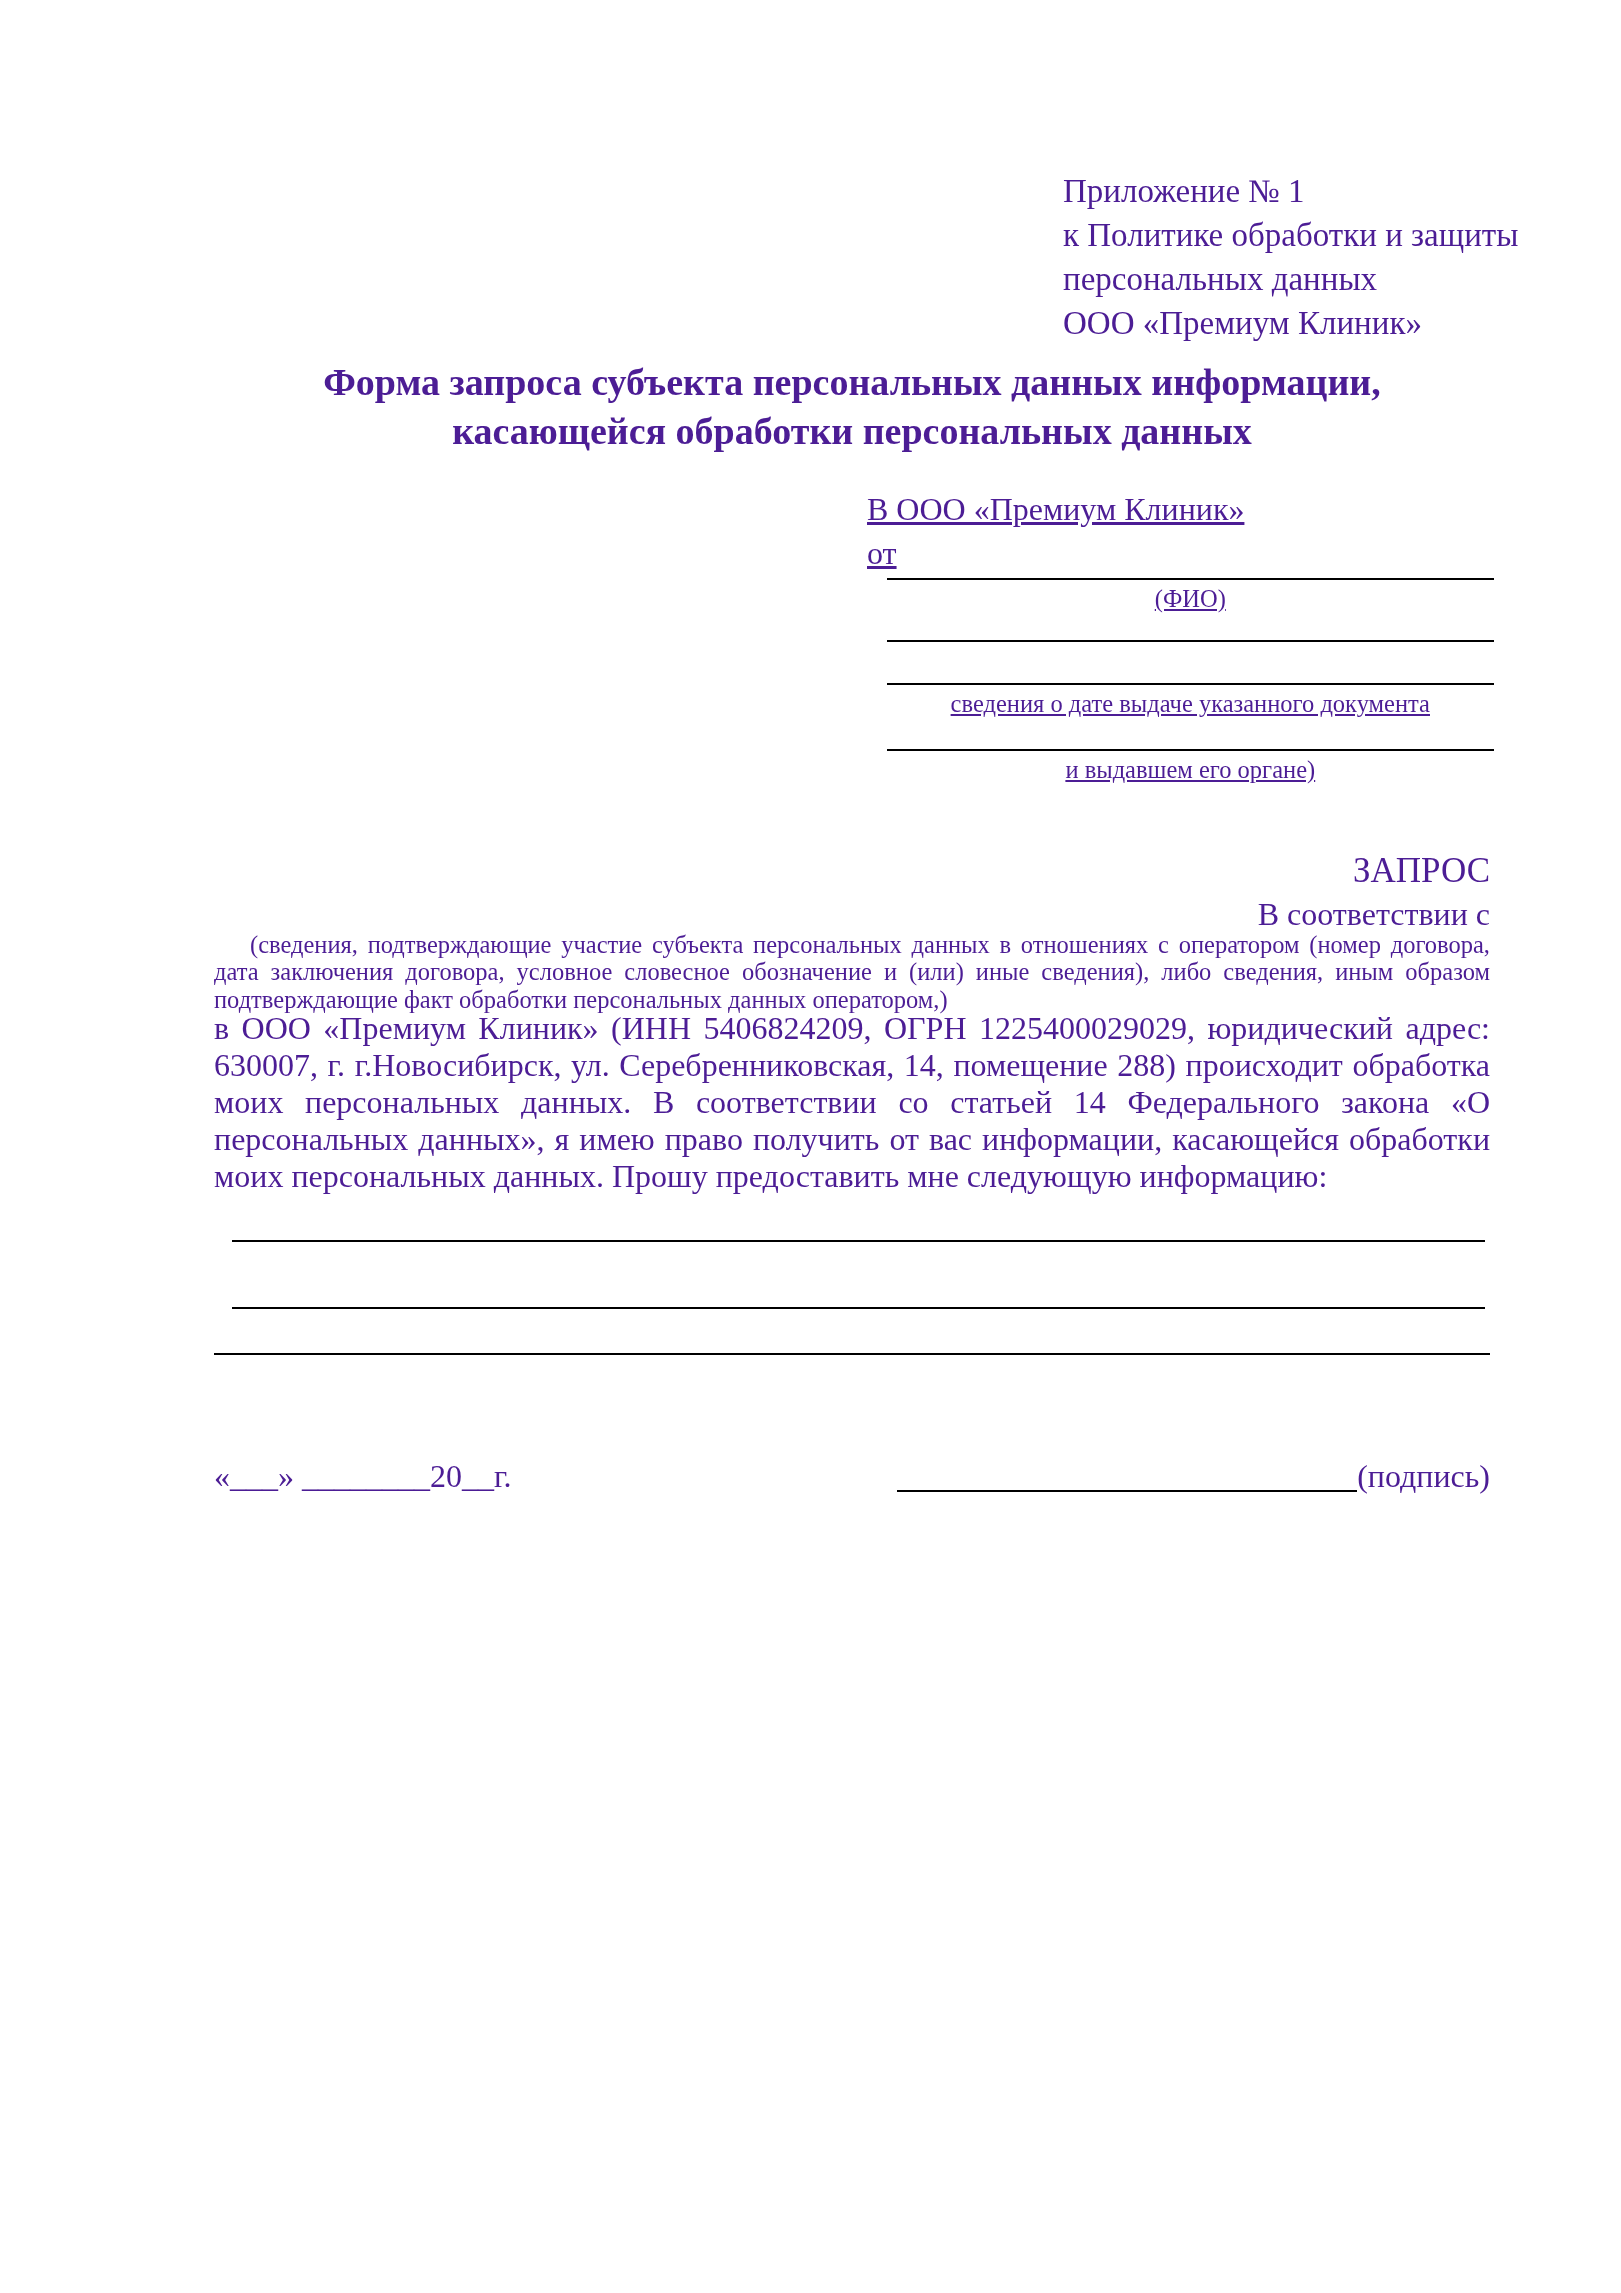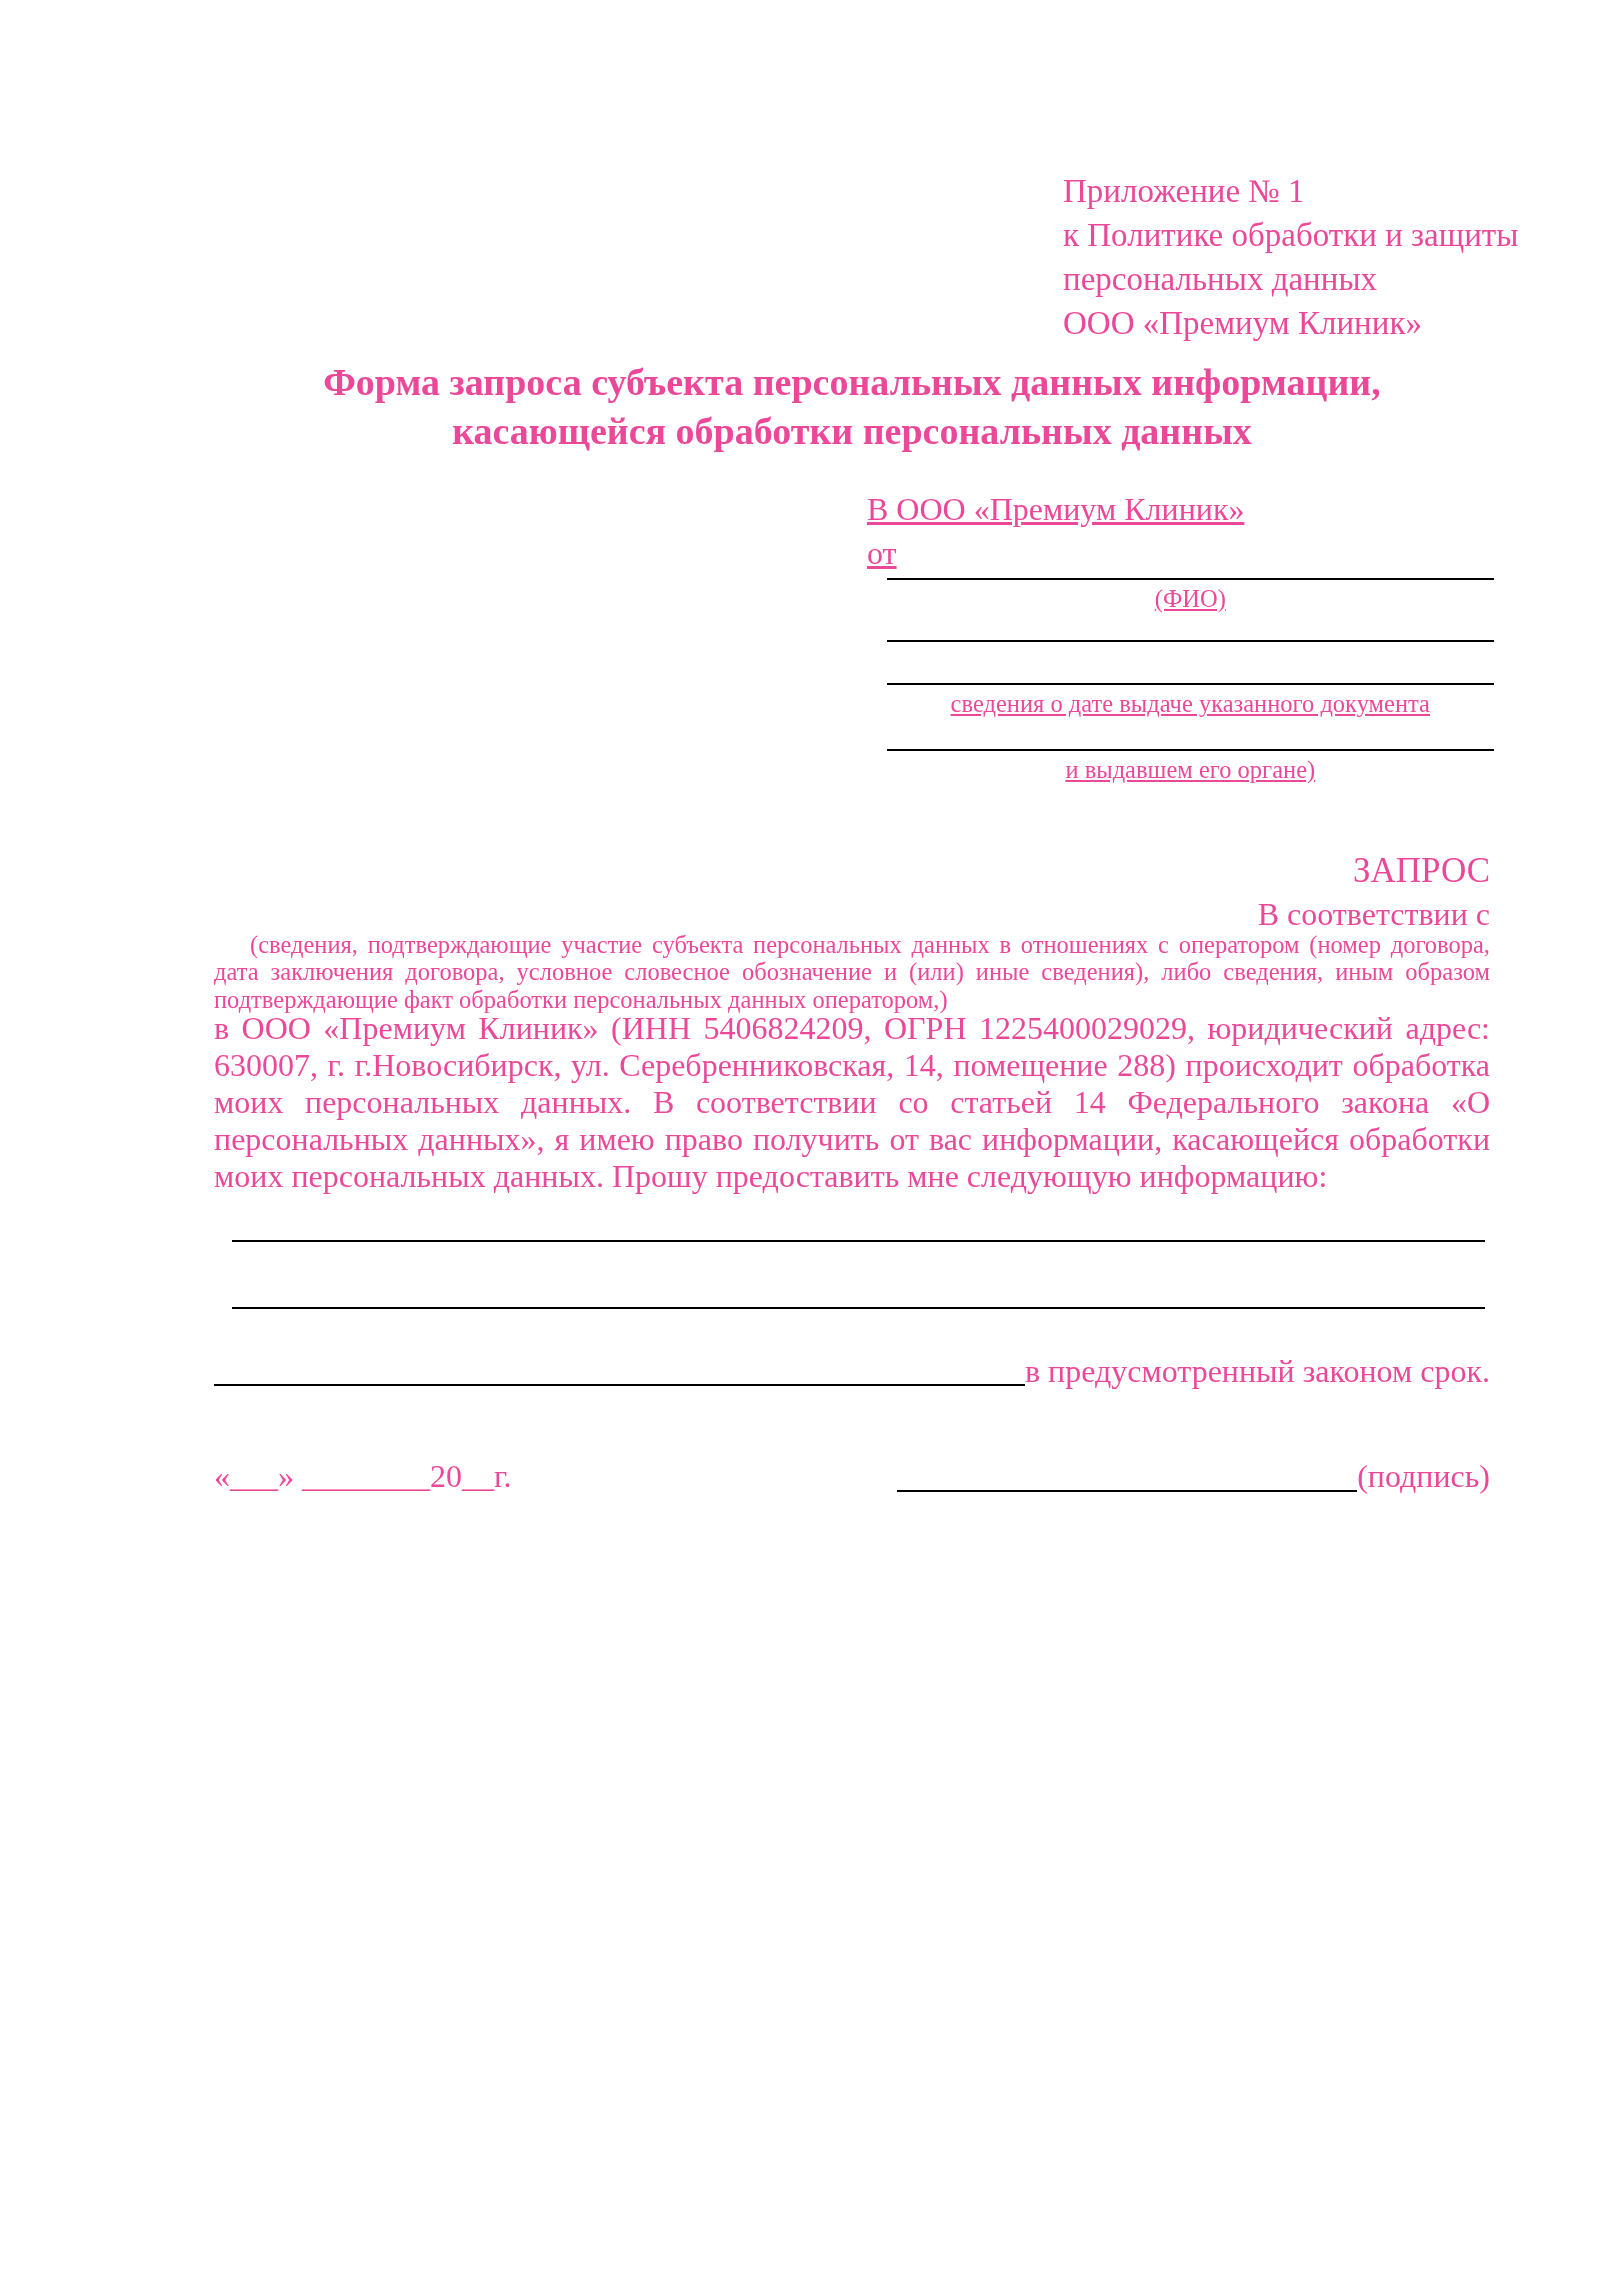--- a/index.html
+++ b/index.html
@@ -1,20 +1,20 @@
 <!DOCTYPE html>
 <html><head>
 <meta charset="utf-8">
 <style>
   html,body{margin:0;padding:0;background:#ffffff;}
   .page{
     position:relative;
     width:1621px;height:2294px;
     background:#ffffff;
-    color:#ec4899;
+    color:#4c1d95;
     font-family:"Liberation Serif","DejaVu Serif",serif;
     overflow:hidden;
   }
   .abs{position:absolute;}
   
   .appendix{left:1063px;top:169px;font-size:33px;line-height:44px;}
   
   .doc-title{left:214px;top:358px;width:1276px;text-align:center;
     font-size:38px;line-height:49px;font-weight:bold;}
   
@@ -101,21 +101,20 @@
 
   <div class="abs note">(сведения, подтверждающие участие субъекта персональных данных в отношениях с оператором (номер договора, дата заключения договора, условное словесное обозначение и (или) иные сведения), либо сведения, иным образом подтверждающие факт обработки персональных данных оператором,)</div>
 
   <div class="abs bodytext">в ООО «Премиум Клиник» (ИНН 5406824209, ОГРН 1225400029029, юридический адрес: 630007, г. г.Новосибирск, ул. Серебренниковская, 14, помещение 288) происходит обработка моих персональных данных. В соответствии со статьей 14 Федерального закона «О персональных данных», я имею право получить от вас информации, касающейся обработки моих персональных данных. Прошу предоставить мне следующую информацию:</div>
 
   <div class="abs rule blank1"></div>
   <div class="abs rule blank2"></div>
 
   <div class="abs reply2">
     <span class="fill"></span>
-    <span class="tail">в предусмотренный законом срок.</span>
   </div>
 
   <div class="abs dateline">«___» ________20__г.</div>
   <div class="abs signature">
     <span class="fill"></span>
     <span class="cap">(подпись)</span>
   </div>
 
 </div>
 

